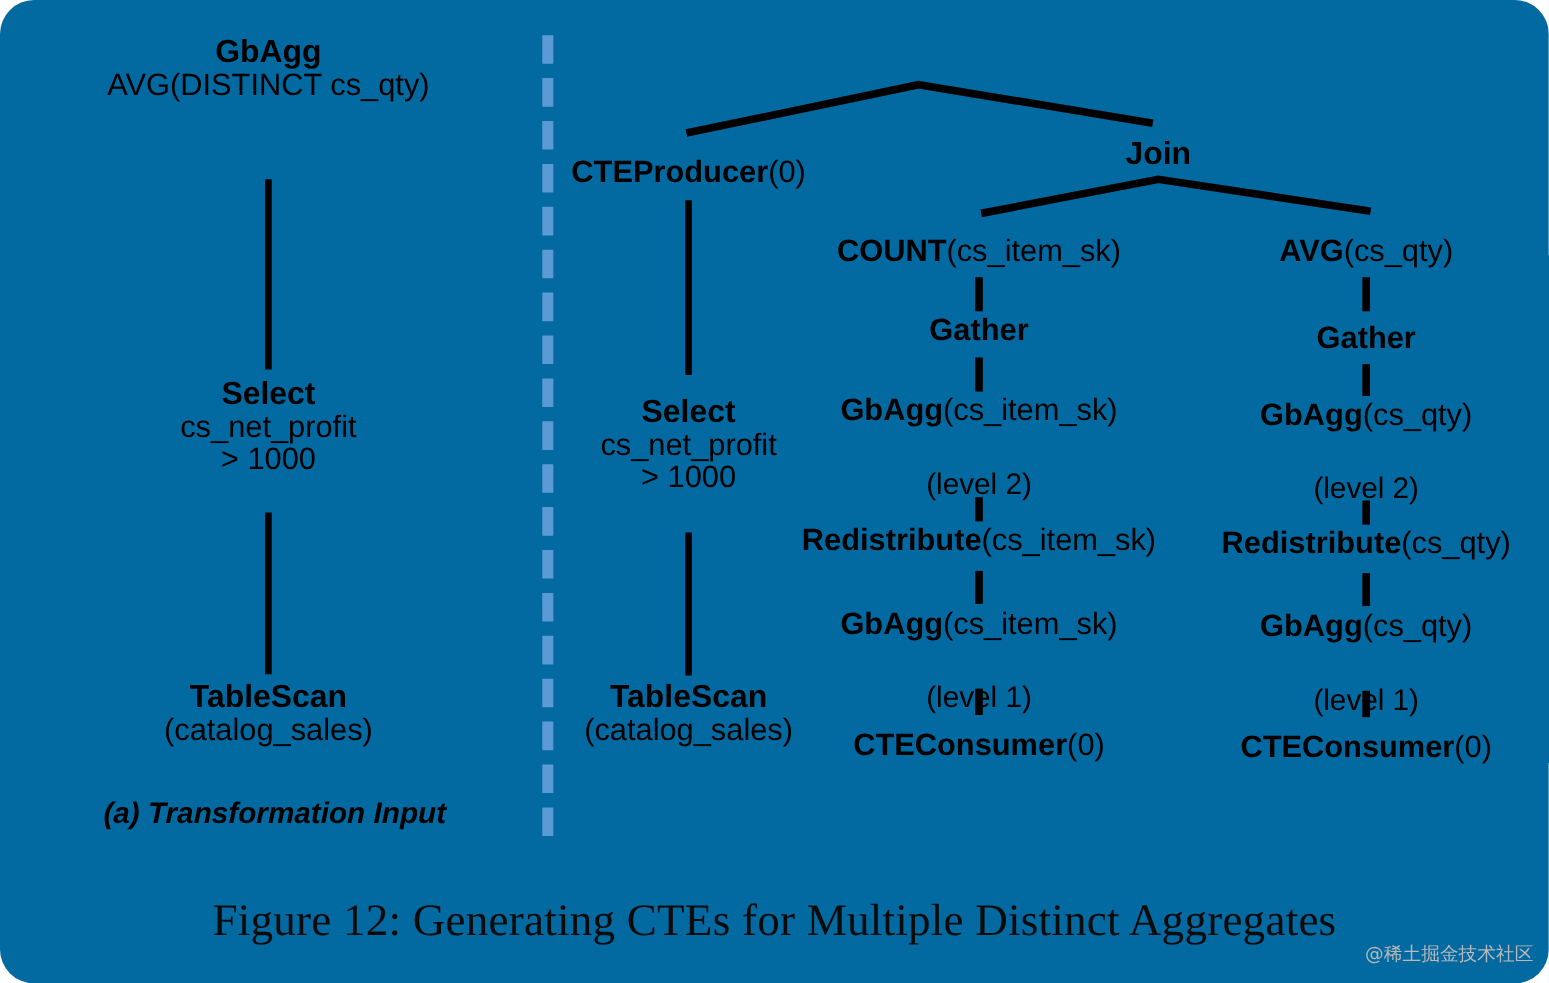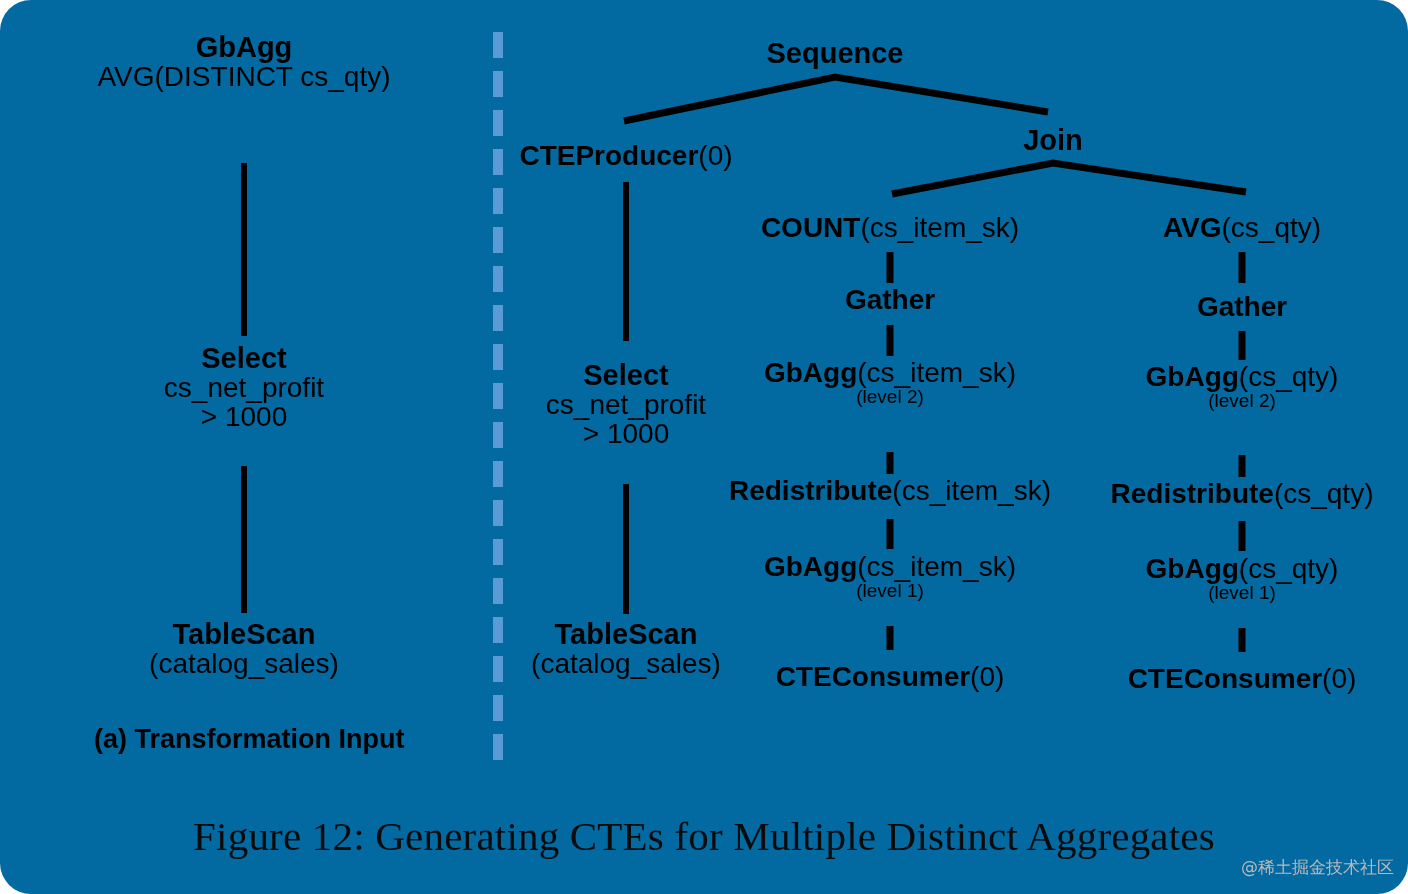--- a/index.html
+++ b/index.html
@@ -37,24 +37,25 @@
   .node .ln {
     display: block;
   }
   .b { font-weight: bold; }
   .r { font-weight: normal; }
 
   
   .s-head  { font-size: 29px; }
   .s-sub   { font-size: 28px; }
   .s-node  { font-size: 28px; }
-  .s-small { font-size: 19px; }
+  .s-small { font-size: 27px; margin-top: 39px; }
 
   .panel-caption {
     position: absolute;
+    font-style: italic;
     font-weight: bold;
     font-size: 27px;
     white-space: nowrap;
     text-align: center;
   }
   #figure-caption {
     position: absolute;
     left: 0;
     top: 812px;
     width: 1408px;
@@ -119,23 +120,20 @@
     <span class="ln r s-sub">&gt; 1000</span>
   </div>
 
   <div class="node s-node" style="left:94px; top:619px; width:300px;">
     <span class="ln b s-head">TableScan</span>
     <span class="ln r s-sub">(catalog_sales)</span>
   </div>
 
   <div class="panel-caption" style="left:94px; top:724px; width:300px;">(a) Transformation Input</div>
 
-  <div class="node s-node" style="left:705px; top:38px; width:260px;">
-    <span class="ln b s-head">Sequence</span>
-  </div>
 
   <div class="node s-node" style="left:486px; top:141px; width:280px;">
     <span class="ln">
       <b>CTEProducer</b><span>(0)</span>
     </span>
   </div>
 
   <div class="node s-node" style="left:476px; top:360px; width:300px;">
     <span class="ln b s-head">Select</span>
     <span class="ln r s-sub">cs_net_profit</span>

